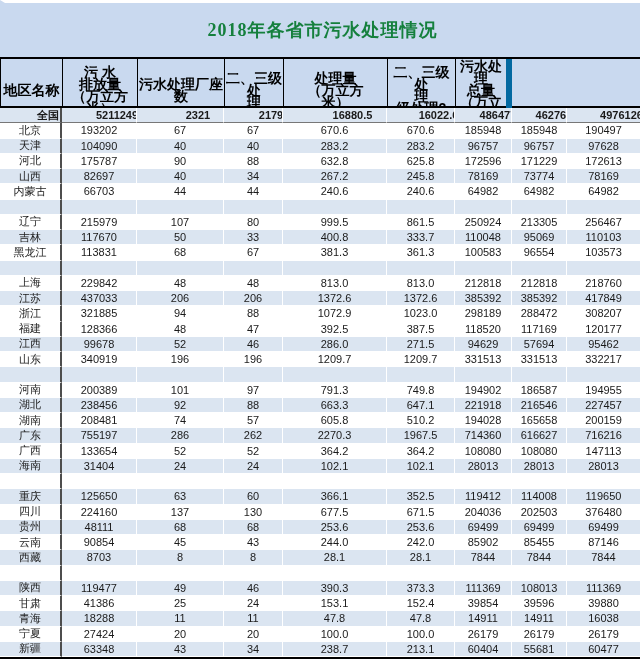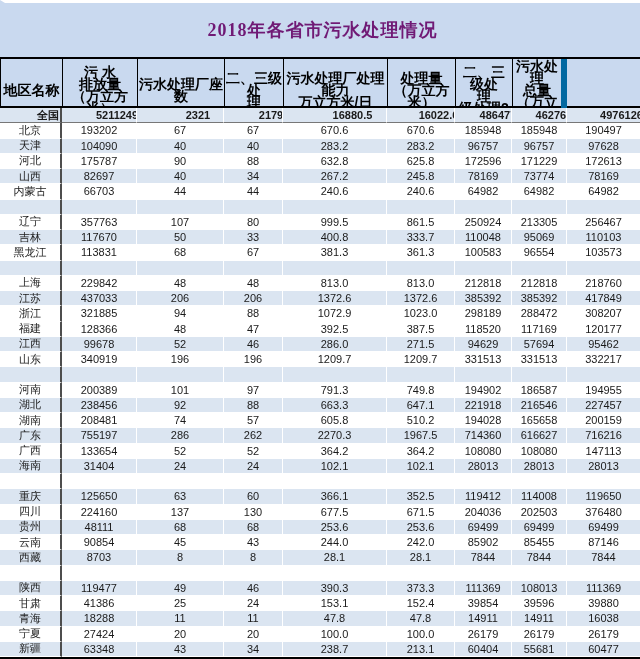--- a/index.html
+++ b/index.html
@@ -9,21 +9,21 @@
   .sheet { width: 640px; height: 659px; background: #fff; display: flex; flex-direction: column; }
 
   
   .title-band {
     height: 57px; background: #c9d9ef;
     display: flex; align-items: center; justify-content: center;
     border-top: 3px solid #fff; border-left: 5px solid #c9d9ef;
   }
   .title-band h1 {
     font-family: "Liberation Serif", "DejaVu Serif", serif;
-    font-size: 18px; font-weight: bold; color: #701a75; letter-spacing: 1px;
+    font-size: 18px; font-weight: bold; color: #15803d; letter-spacing: 1px;
   }
 
   
   .grid9 { display: grid; grid-template-columns: 62px 75px 87px 59px 104px 68px 57px 55px 73px; }
 
   
   .header-row {
     height: 51px; background: #c9d9ef;
     border-top: 2px solid #000; border-bottom: 2px solid #000;
   }
@@ -60,22 +60,20 @@
   </div>
 
   <div class="header-row grid9">
       <div class="hcell c0">地区名称</div>
       <div class="hcell c1">污  水
 排放量
 （万立方米）</div>
       <div class="hcell c2">污水处理厂座数</div>
       <div class="hcell c3">二、三级处
 理</div>
-      <div class="hcell c4">污水处理厂处理能力
-万立方米/日</div>
       <div class="hcell c6">处理量
 （万立方
 米）</div>
       <div class="hcell c7">二、三级处
 理
 级处理2</div>
       <div class="hcell c8">污水处理
 总量
 （万立方米）</div>
     </div>
@@ -153,21 +151,21 @@
         <div class="tcell c2"></div>
         <div class="tcell c3"></div>
         <div class="tcell c4"></div>
         <div class="tcell c5"></div>
         <div class="tcell c6"></div>
         <div class="tcell c7"></div>
         <div class="tcell c8"></div>
       </div>
       <div class="trow grid9 even">
         <div class="tcell c0">辽宁</div>
-        <div class="tcell c1">357763</div>
+        <div class="tcell c1">215979</div>
         <div class="tcell c2">107</div>
         <div class="tcell c3">80</div>
         <div class="tcell c4">999.5</div>
         <div class="tcell c5">861.5</div>
         <div class="tcell c6">250924</div>
         <div class="tcell c7">213305</div>
         <div class="tcell c8">256467</div>
       </div>
       <div class="trow grid9 odd">
         <div class="tcell c0">吉林</div>

